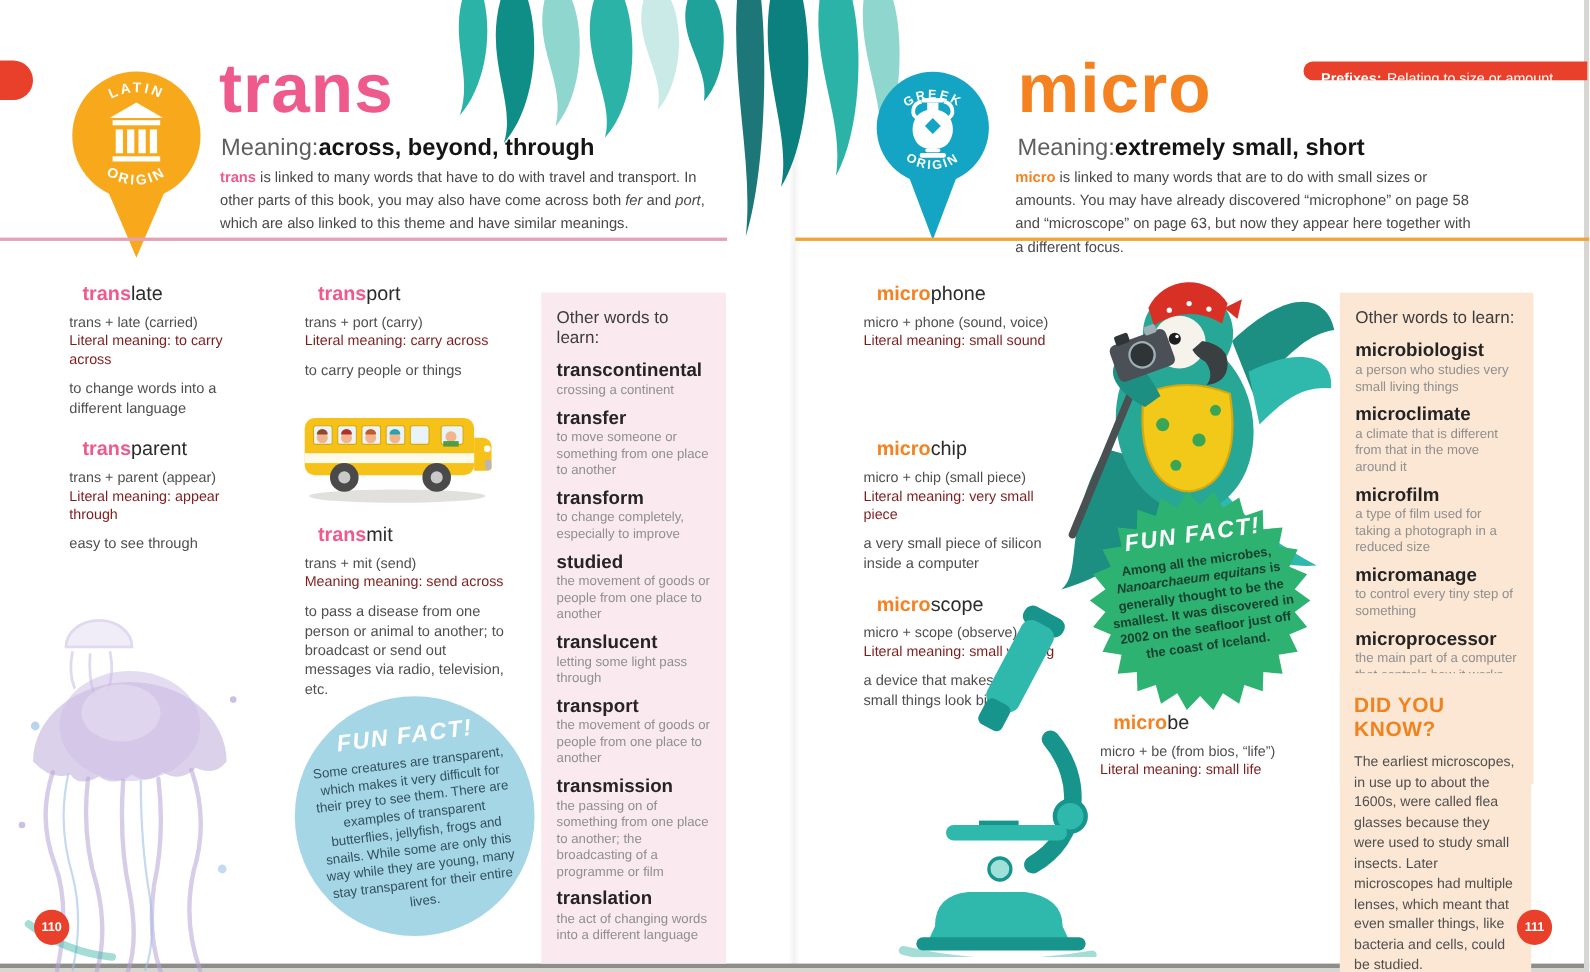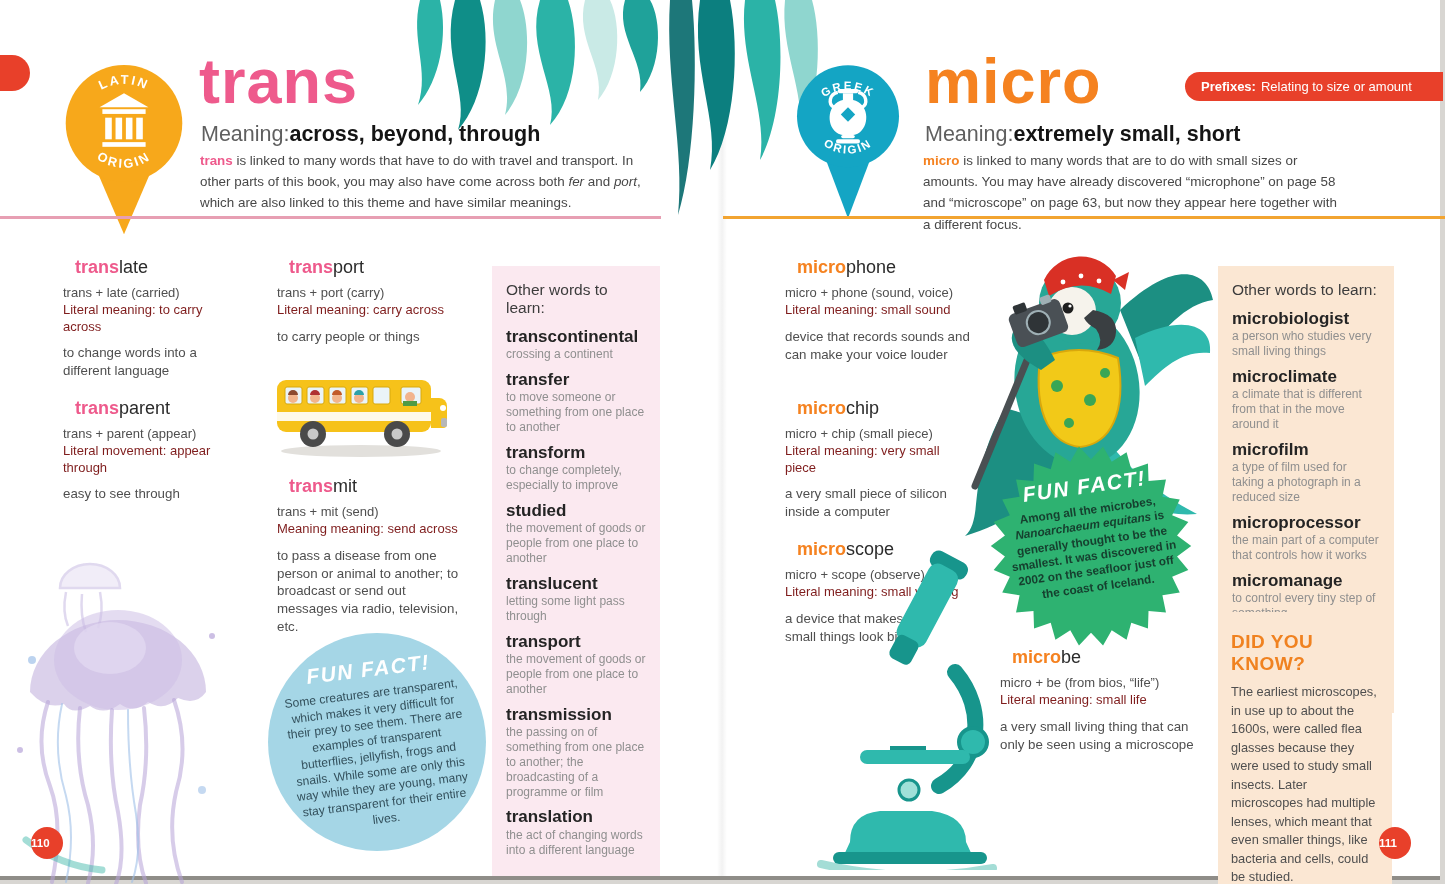--- a/index.html
+++ b/index.html
@@ -36,21 +36,21 @@
   .ffinner{transform:rotate(-7deg);width:180px;text-align:center}
   .fftitle{font-weight:700;font-size:21px;color:#fff;letter-spacing:1.5px;margin-bottom:5px;font-style:italic}
   .fftext{font-size:12.1px;line-height:1.3;color:#33505c}
   .sbinner{transform:rotate(-8deg);text-align:center}
   .sbtext{font-size:11.8px;line-height:1.3;color:#16402f;font-weight:600}
   
   .dyk h4{font-size:19px;font-weight:800;color:#f08220;margin:4px 0 8px;letter-spacing:.5px}
   .dyk p{font-size:12.8px;line-height:1.45;color:#4f4f4f;margin:0}
   
   .badge-page{width:32px;height:32px;border-radius:50%;background:#e8402a;color:#fff;
-              font-weight:700;font-size:11.5px;line-height:32px;text-align:left}
+              font-weight:700;font-size:11.5px;line-height:32px;text-align:center}
 </style>
 </head>
 <body>
 
 <div class="spread">
 
   <div class="abs" style="left:717px;top:0;width:10px;height:884px;background:linear-gradient(90deg,rgba(0,0,0,0),rgba(0,0,0,.05),rgba(0,0,0,0))"></div>
   <div class="abs" style="left:0;top:876px;width:1445px;height:4px;background:#8f8d88"></div>
   <div class="abs" style="left:0;top:880px;width:1445px;height:4px;background:#d8d6d2"></div>
   <div class="abs" style="left:1440px;top:0;width:5px;height:884px;background:#d8d6d2"></div>
@@ -107,21 +107,21 @@
   <div class="entry abs" style="left:63px;top:258px;width:168px">
     <h3><span class="pfx pinkc">trans</span><span>late</span></h3>
     <p class="bd">trans + late (carried)</p>
     <p class="lit">Literal meaning: to carry across</p>
     <p class="def">to change words into a different language</p>
   </div>
 
   <div class="entry abs" style="left:63px;top:399px;width:175px">
     <h3><span class="pfx pinkc">trans</span><span>parent</span></h3>
     <p class="bd">trans + parent (appear)</p>
-    <p class="lit">Literal movement: appear through</p>
+    <p class="lit">Literal meaning: appear through</p>
     <p class="def">easy to see through</p>
   </div>
 
   <div class="entry abs" style="left:277px;top:258px;width:195px">
     <h3><span class="pfx pinkc">trans</span><span>port</span></h3>
     <p class="bd">trans + port (carry)</p>
     <p class="lit">Literal meaning: carry across</p>
     <p class="def">to carry people or things</p>
   </div>
 
@@ -227,21 +227,21 @@
 
   <div class="abs funblue" style="left:268px;top:633px">
     <div class="ffinner">
       <div class="fftitle">FUN FACT!</div>
       <div class="fftext">Some creatures are transparent, which makes it very difficult for their prey to see them. There are examples of transparent butterflies, jellyfish, frogs and snails. While some are only this way while they are young, many stay transparent for their entire lives.</div>
     </div>
   </div>
 
   <div class="abs badge-page" style="left:31px;top:827px">110</div>
 
-  <div class="abs banner" style="left:1185px;top:72px;width:242px;height:29px">
+  <div class="abs banner" style="left:1185px;top:56px;width:242px;height:17px">
     <span class="b">Prefixes:</span><span>Relating to size or amount</span>
   </div>
 
   <svg class="abs" style="left:788px;top:55px" width="120" height="170" viewBox="0 0 140 200">
     <path d="M42,118 L98,118 L70,192 Z" fill="#14a5c4"></path>
     <circle cx="70" cy="72" r="60" fill="#14a5c4"></circle>
     <path id="arcR1" d="M24,78 A47,47 0 0 1 116,78" fill="none"></path>
     <path id="arcR2" d="M27,88 A47,47 0 0 0 113,88" fill="none"></path>
     <text font-size="13.5" font-weight="bold" fill="#fff" letter-spacing="2.5">
       <textPath href="#arcR1" startOffset="50%" text-anchor="middle">GREEK</textPath>
@@ -305,21 +305,20 @@
       <rect x="102" y="82" width="11" height="8" rx="2" fill="#9fb0b5"></rect>
     </g>
     <path d="M112,246 l-11,16 h24 z" fill="#f08c1e"></path>
     <path d="M150,244 l-9,16 h22 z" fill="#f08c1e"></path>
   </svg>
 
   <div class="entry abs" style="left:785px;top:258px;width:185px">
     <h3><span class="pfx orangec">micro</span><span>phone</span></h3>
     <p class="bd">micro + phone (sound, voice)</p>
     <p class="lit">Literal meaning: small sound</p>
-    <p class="def">device that records sounds and can make your voice louder</p>
   </div>
 
   <div class="entry abs" style="left:785px;top:399px;width:185px">
     <h3><span class="pfx orangec">micro</span><span>chip</span></h3>
     <p class="bd">micro + chip (small piece)</p>
     <p class="lit">Literal meaning: very small piece</p>
     <p class="def">a very small piece of silicon inside a computer</p>
   </div>
 
   <div class="entry abs" style="left:785px;top:540px;width:175px">
@@ -352,44 +351,43 @@
     <div class="abs sbinner" style="left:20px;top:34px;width:172px">
       <div class="fftitle">FUN FACT!</div>
       <div class="sbtext"><span>Among all the microbes, </span><i>Nanoarchaeum equitans</i><span> is generally thought to be the smallest. It was discovered in 2002 on the seafloor just off the coast of Iceland.</span></div>
     </div>
   </div>
 
   <div class="entry abs" style="left:1000px;top:648px;width:200px">
     <h3><span class="pfx orangec">micro</span><span>be</span></h3>
     <p class="bd">micro + be (from bios, “life”)</p>
     <p class="lit">Literal meaning: small life</p>
-    <p class="def">a very small living thing that can only be seen using a microscope</p>
   </div>
 
   <div class="abs wordbox box-orange" style="left:1218px;top:266px;width:148px;min-height:300px">
     <h4>Other words to learn:</h4>
     <div class="wi">
         <div class="w">microbiologist</div>
         <div class="d">a person who studies very small living things</div>
       </div>
     <div class="wi">
         <div class="w">microclimate</div>
         <div class="d">a climate that is different from that in the move around it</div>
       </div>
     <div class="wi">
         <div class="w">microfilm</div>
         <div class="d">a type of film used for taking a photograph in a reduced size</div>
       </div>
     <div class="wi">
+        <div class="w">micromanage</div>
+        <div class="d">to control every tiny step of something</div>
+      </div>
+    <div class="wi">
         <div class="w">microprocessor</div>
         <div class="d">the main part of a computer that controls how it works</div>
-      </div>
-    <div class="wi">
-        <div class="w">micromanage</div>
-        <div class="d">to control every tiny step of something</div>
       </div>
     <div class="wi">
         <div class="w">microwave</div>
         <div class="d">an electric oven that cooks or heats food fast using waves of energy</div>
       </div>
   </div>
 
   <div class="abs box-orange dyk" style="left:1218px;top:612px;width:148px;padding:15px 13px 14px">
     <h4>DID YOU KNOW?</h4>
     <p>The earliest microscopes, in use up to about the 1600s, were called flea glasses because they were used to study small insects. Later microscopes had multiple lenses, which meant that even smaller things, like bacteria and cells, could be studied.</p>

